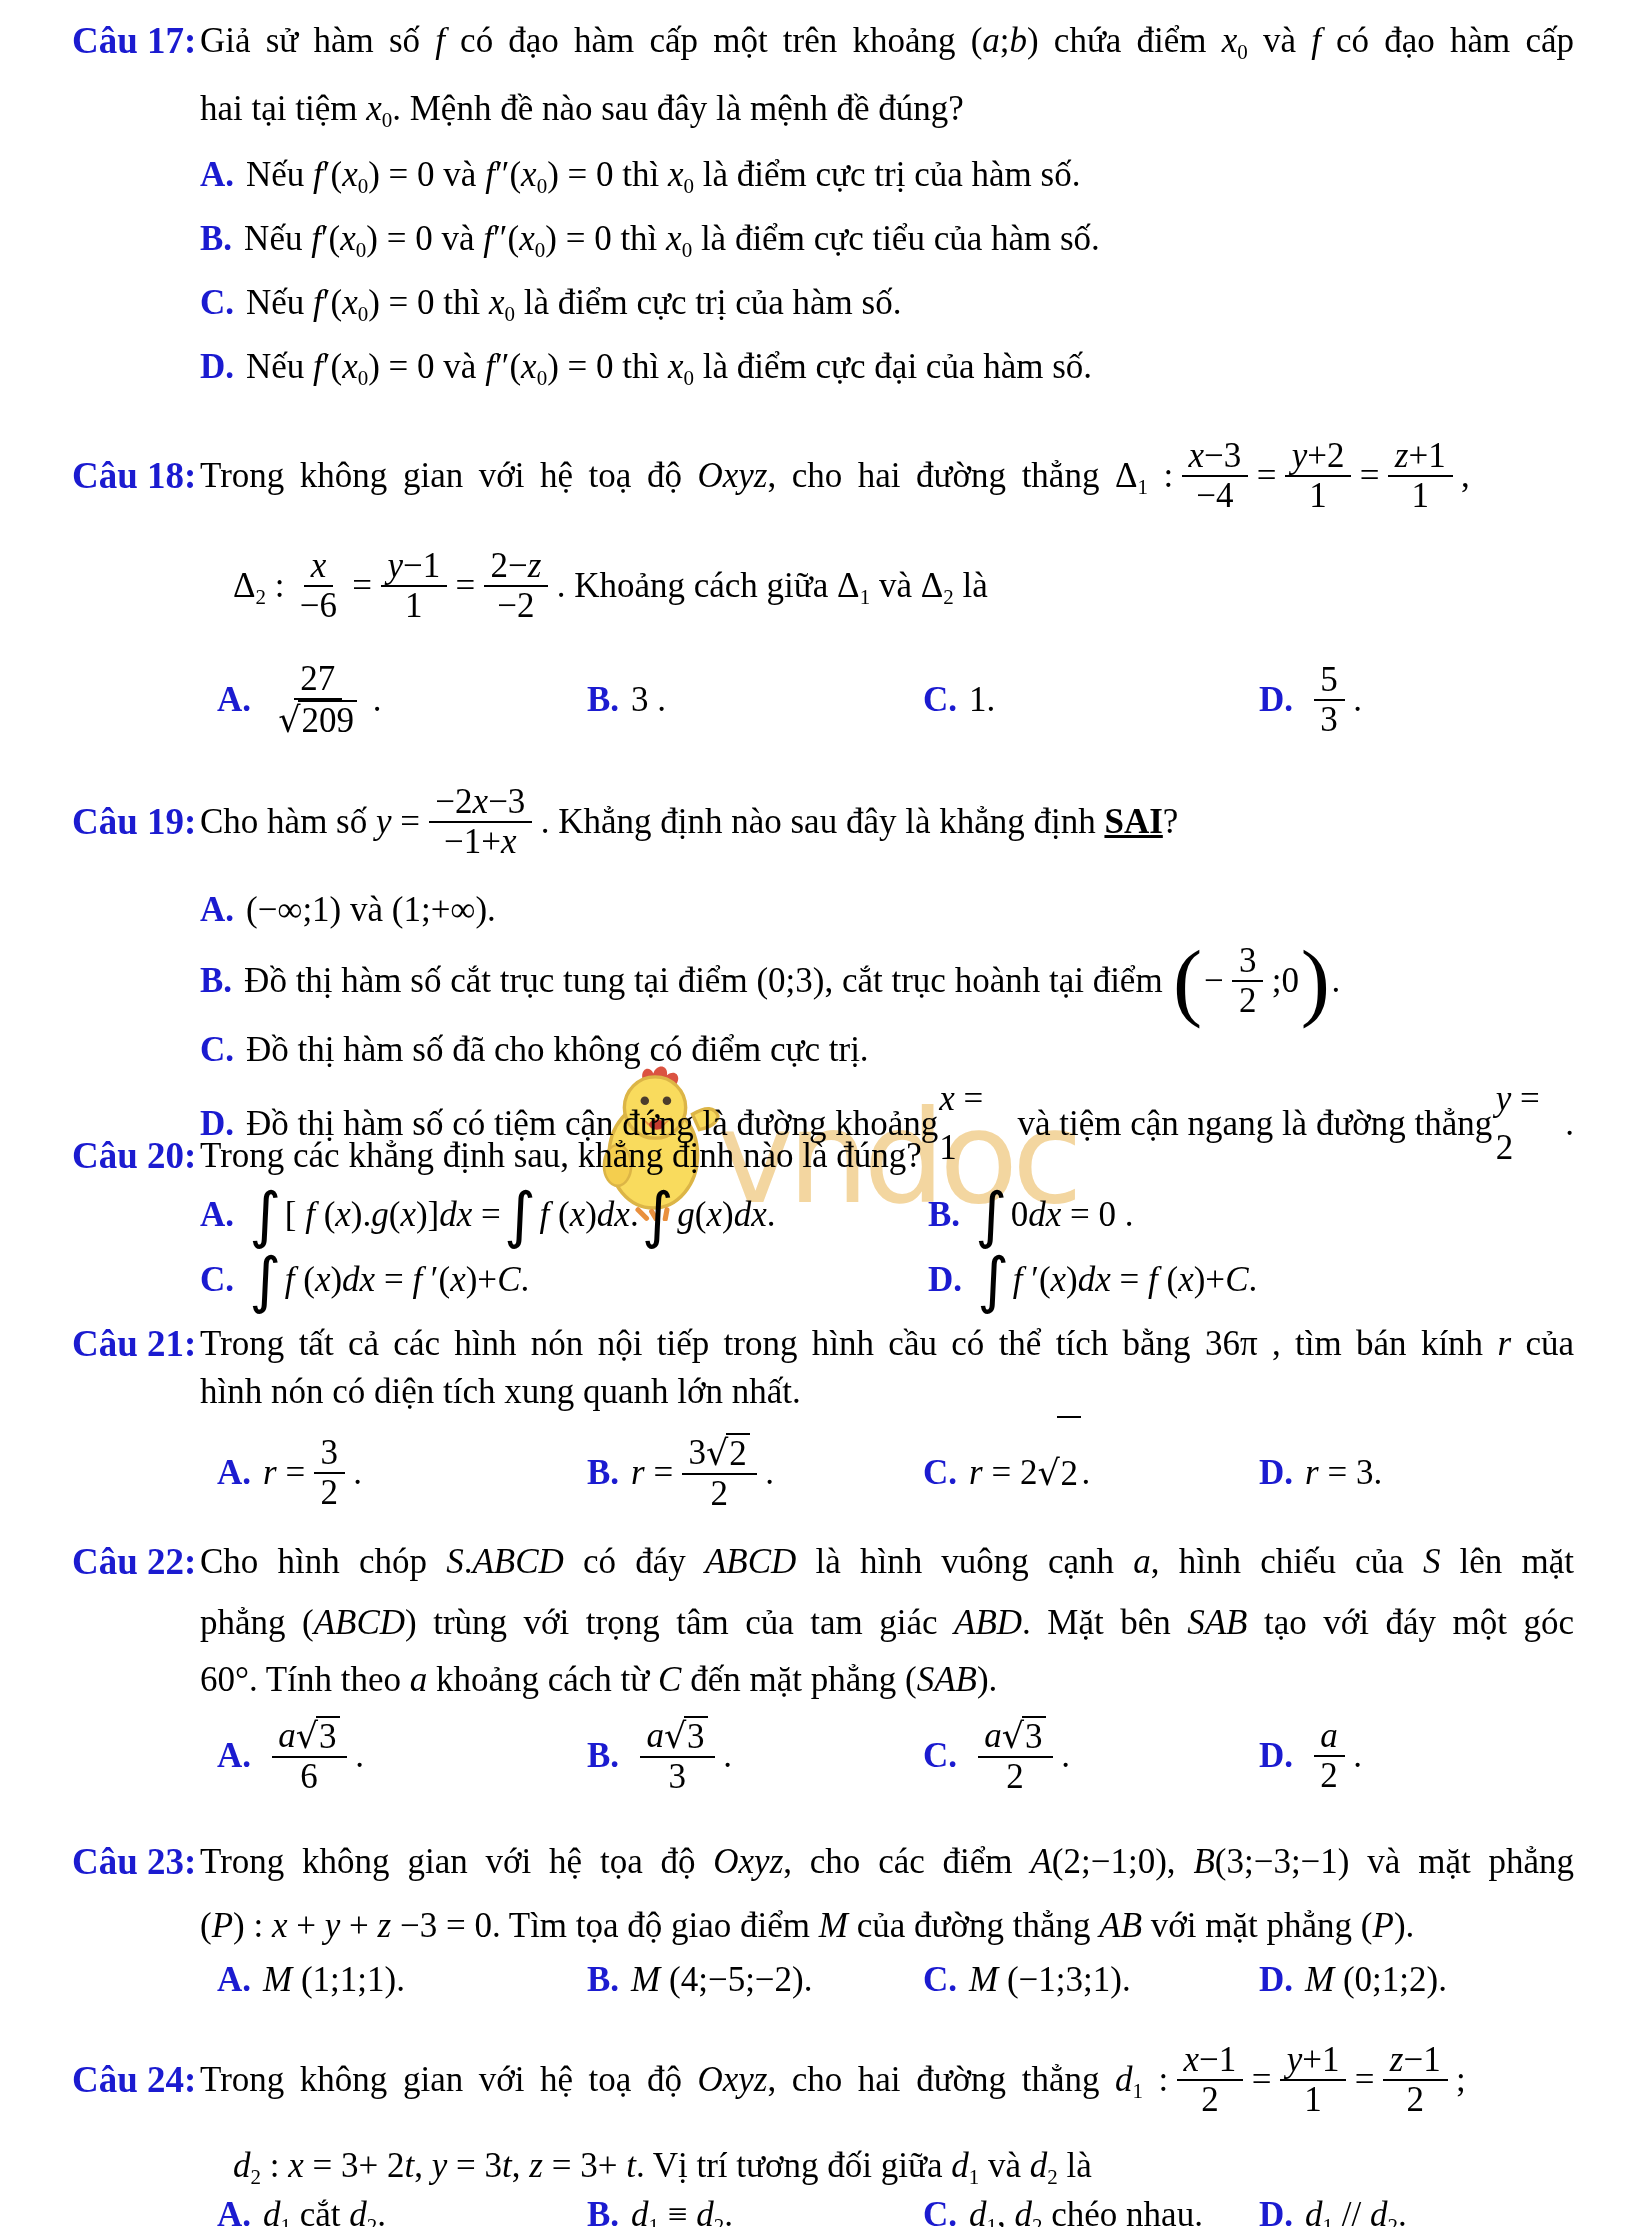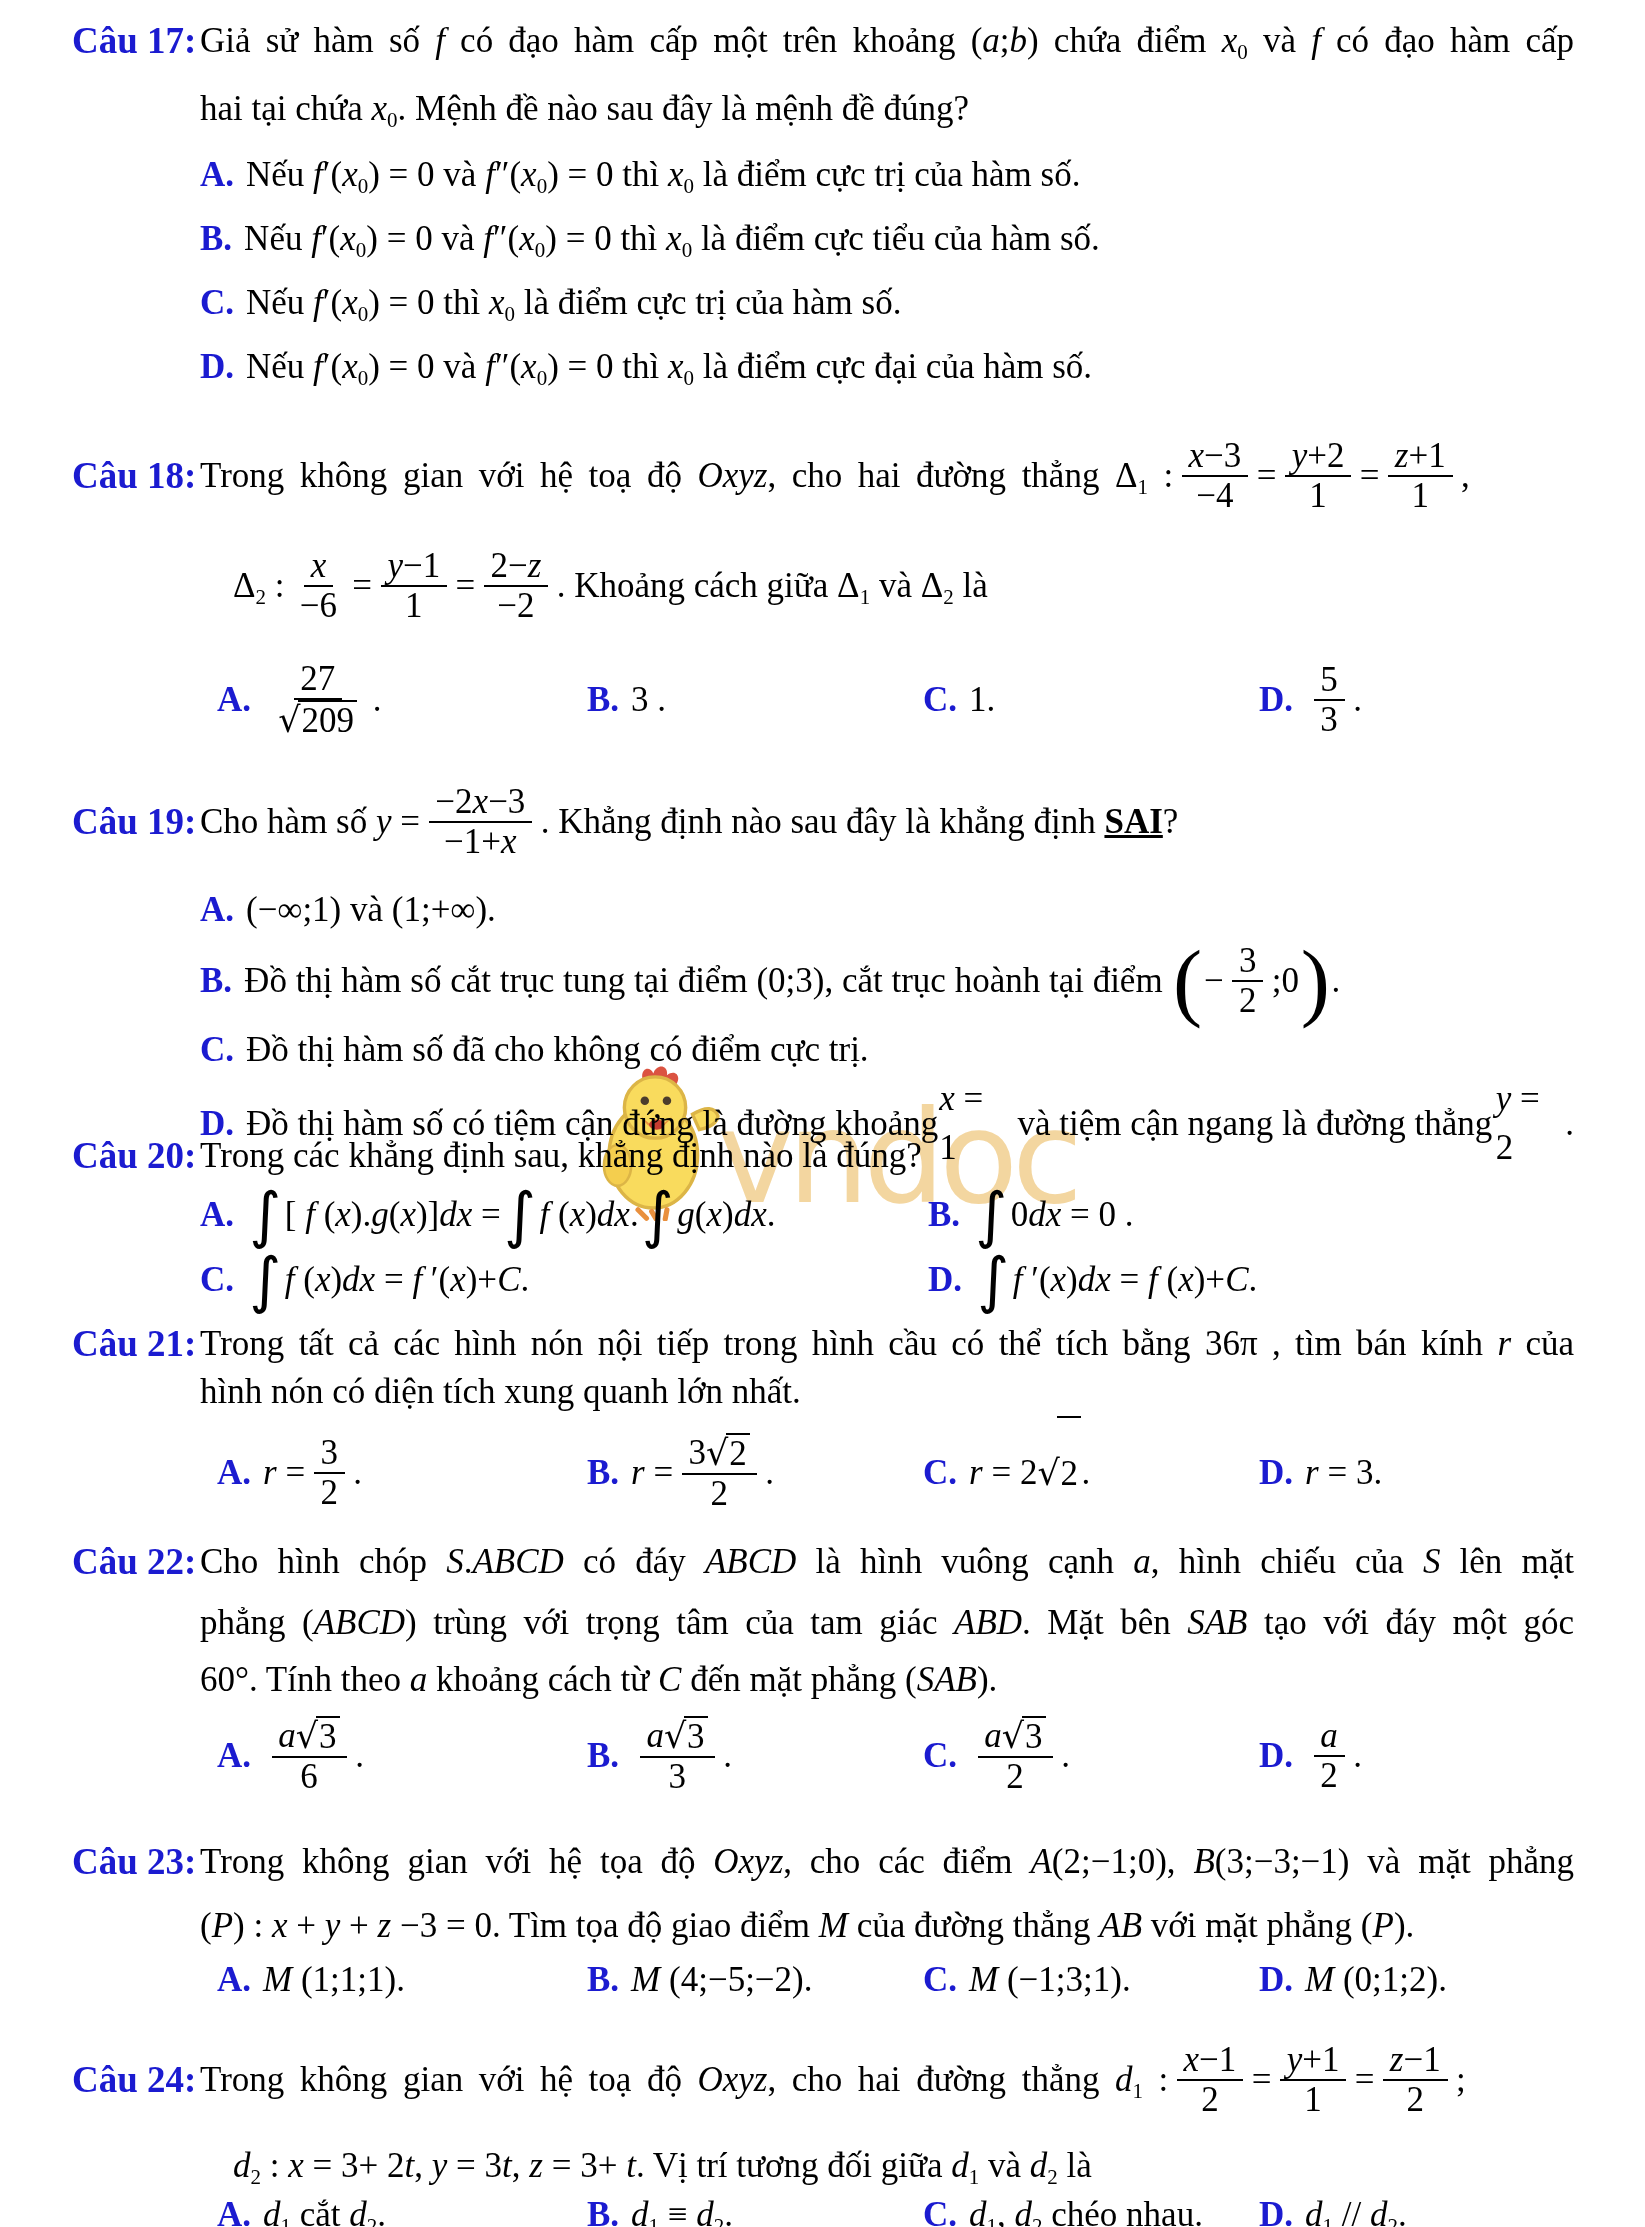--- a/index.html
+++ b/index.html
@@ -75,21 +75,21 @@
       </g>
     </svg>
     <div class="wm-text">vndoc</div>
   </div>
 
   <section class="q" id="q17">
     <div class="qlabel h80">Câu 17:</div>
     <div class="qbody">
       <div class="line just h80"><span class="rm">Giả sử hàm số </span><span class="mt"><i>f</i></span><span class="rm"> có đạo hàm cấp một trên khoảng </span><span class="mt">(<i>a</i>;<i>b</i>)</span><span class="rm"> chứa điểm </span><span class="mt"><i>x</i><sub>0</sub></span><span class="rm"> và </span><span class="mt"><i>f</i></span><span class="rm"> có đạo hàm cấp</span></div>
       <div class="line h80">
-          <span class="rm">hai tại chứa </span>
+          <span class="rm">hai tại tiệm </span>
           <span class="mt"><i>x</i><sub>0</sub></span>
           <span class="rm">. Mệnh đề nào sau đây là mệnh đề đúng?</span>
         </div>
       <div class="optrow row1 h75">
         <div class="opt">
             <span class="okey">A.</span>
             <span class="oruns">
               <span class="rm">Nếu </span>
               <span class="mt"><i>f</i>′(<i>x</i><sub>0</sub>) = 0</span>
               <span class="rm"> và </span>

